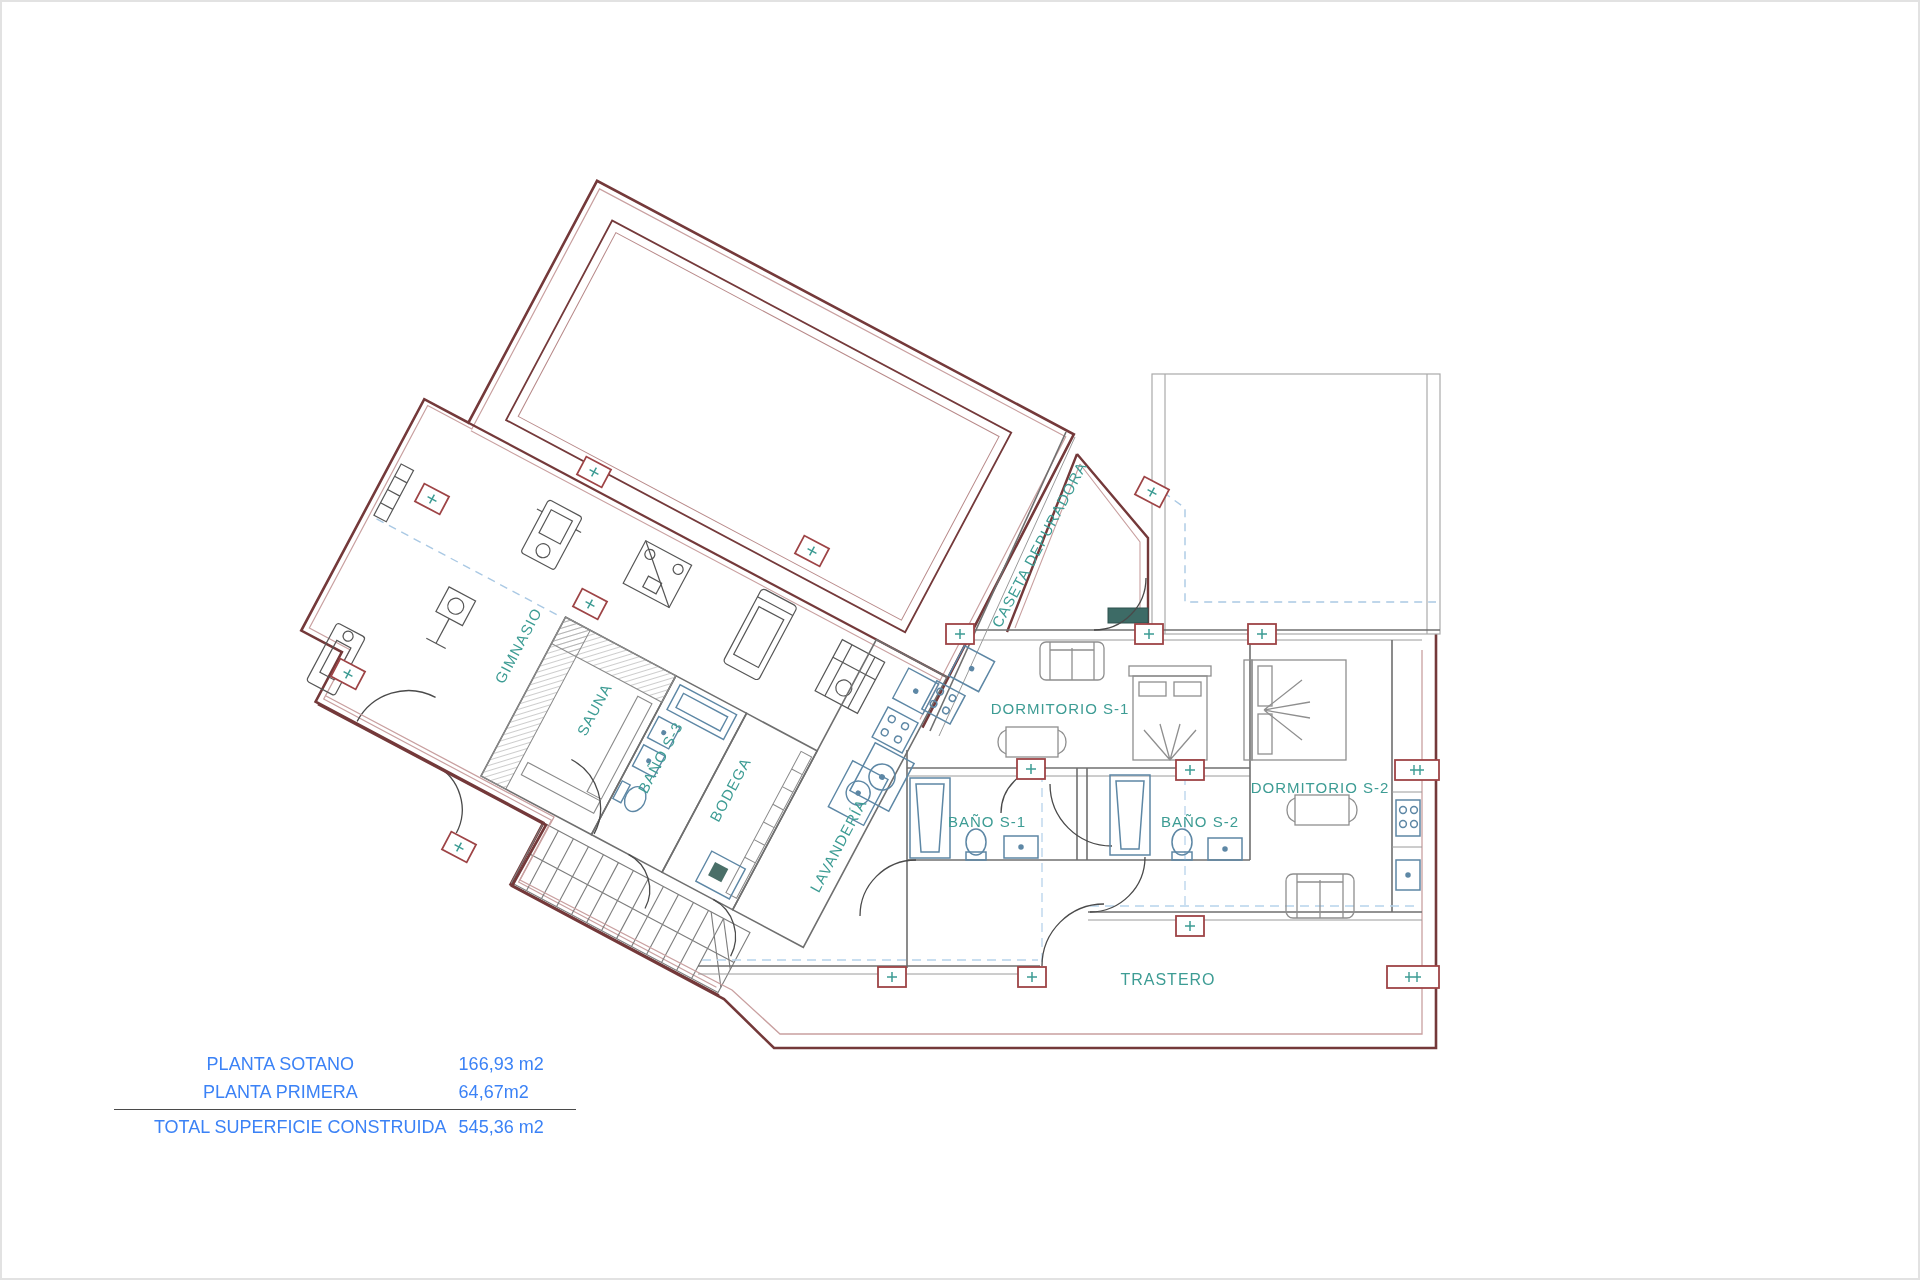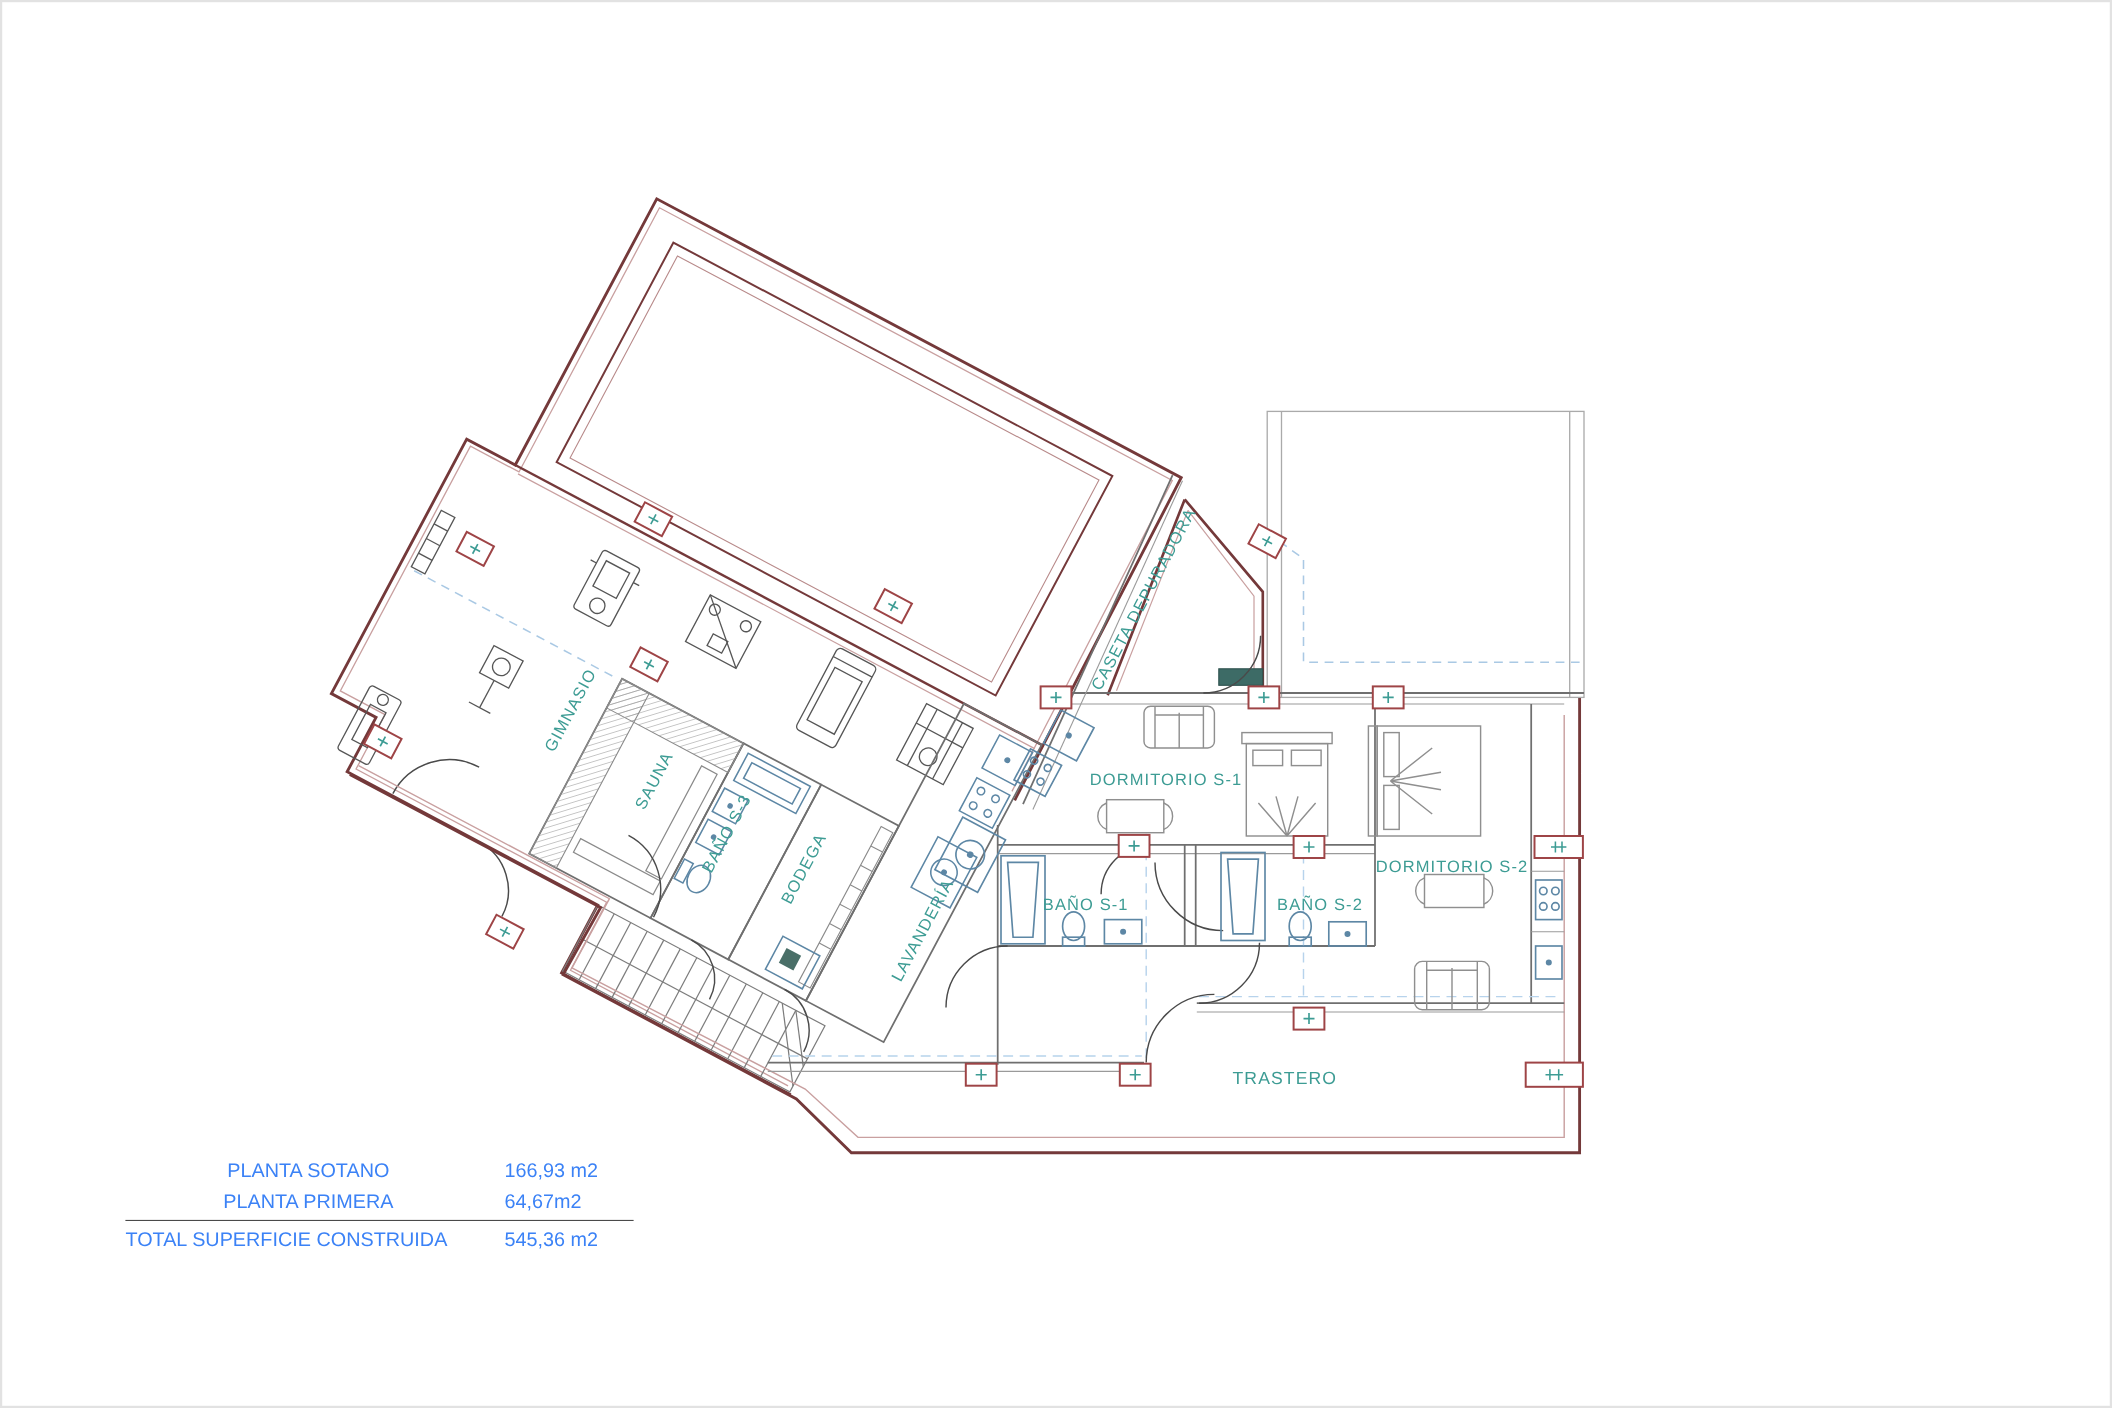--- a/index.html
+++ b/index.html
@@ -8,21 +8,21 @@
         font-family:"Liberation Sans", sans-serif;}
   svg{position:absolute;left:0;top:0;}
   .room-label{fill:#3d9c94;font-size:15px;letter-spacing:1px;font-family:"Liberation Sans",sans-serif;}
   .room-label.big{font-size:16px;}
   
   .area-table{position:absolute;left:112px;top:1032px;width:462px;color:#3b82f6;font-size:18px;margin-top:16px;}
   .area-row{display:flex;align-items:center;height:28px;}
   .area-row .lbl{width:340px;text-align:center;}
   .area-row .val{width:120px;text-align:left;padding-left:12px;white-space:nowrap;}
   .area-total{border-top:1.5px solid #4a4a4a;margin-top:3px;padding-top:3px;}
-  .area-total .lbl{text-align:left;}
+  .area-total .lbl{text-align:right;}
 </style>
 </head>
 <body>
 
 <div class="page">
 
 <svg width="1920" height="1280" viewBox="0 0 1920 1280">
   <defs>
     <pattern id="hatch" width="5" height="5" patternUnits="userSpaceOnUse" patternTransform="rotate(45)">
       <line x1="0" y1="0" x2="0" y2="5" stroke="#9b9b9b" stroke-width="1"></line>

